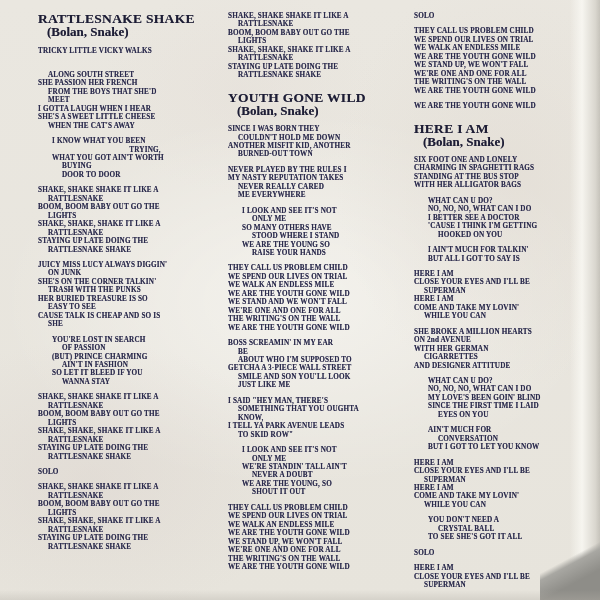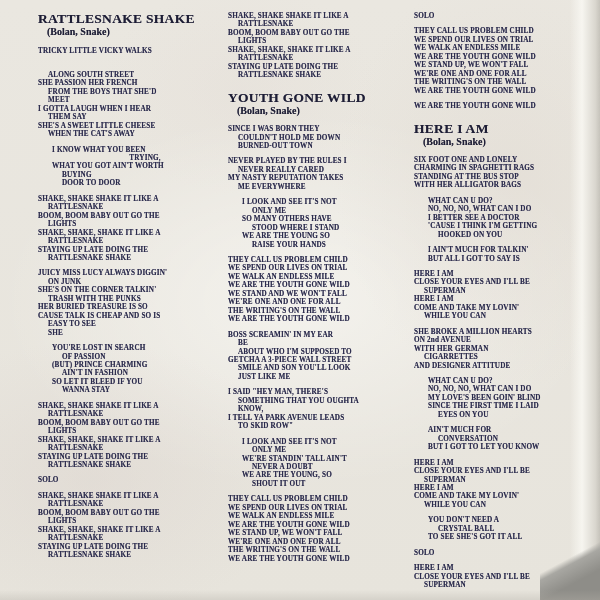--- a/index.html
+++ b/index.html
@@ -49,21 +49,21 @@
   }
   .heading{margin:0 0 8px 0;}
   .heading.later{margin-top:11px;}
   .song-title{
     font-size:13.5px;line-height:14px;font-weight:bold;
     color:var(--title-ink,#1d1d35);
     letter-spacing:.3px;
     text-shadow:0 0 .5px rgba(20,20,50,.5);
   }
   .song-credit{
-    font-size:10px;line-height:12.5px;font-weight:bold;
+    font-size:13px;line-height:12.5px;font-weight:bold;
     color:var(--title-ink,#1d1d35);
     padding-left:9px;
     text-shadow:0 0 .5px rgba(20,20,50,.5);
   }
 </style>
 </head>
 <body>
 
 <div id="sheet" style="background-color: rgb(233, 230, 223);">
   <div class="edge-strip"></div>
@@ -75,21 +75,20 @@
         <div class="song-title">RATTLESNAKE SHAKE</div>
         <div class="song-credit">(Bolan, Snake)</div>
       </div>
       <div class="stanza">
         <div class="line">TRICKY LITTLE VICKY WALKS</div>
         <div class="line" style="padding-left: 10px; margin-top: 16px;">ALONG SOUTH STREET</div>
         <div class="line">SHE PASSION HER FRENCH</div>
         <div class="line" style="padding-left: 10px;">FROM THE BOYS THAT SHE'D</div>
         <div class="line" style="padding-left: 10px;">MEET</div>
         <div class="line">I GOTTA LAUGH WHEN I HEAR</div>
-        <div class="line" style="padding-left: 10px;">THEM SAY</div>
         <div class="line">SHE'S A SWEET LITTLE CHEESE</div>
         <div class="line" style="padding-left: 10px;">WHEN THE CAT'S AWAY</div>
       </div>
       <div class="stanza ind1">
         <div class="line">I KNOW WHAT YOU BEEN</div>
         <div class="line" style="padding-left: 10px; text-align: center;">TRYING,</div>
         <div class="line">WHAT YOU GOT AIN'T WORTH</div>
         <div class="line" style="padding-left: 10px;">BUYING</div>
         <div class="line" style="padding-left: 10px;">DOOR TO DOOR</div>
       </div>
@@ -102,22 +101,22 @@
         <div class="line" style="padding-left: 10px;">RATTLESNAKE</div>
         <div class="line">STAYING UP LATE DOING THE</div>
         <div class="line" style="padding-left: 10px;">RATTLESNAKE SHAKE</div>
       </div>
       <div class="stanza">
         <div class="line">JUICY MISS LUCY ALWAYS DIGGIN'</div>
         <div class="line" style="padding-left: 10px;">ON JUNK</div>
         <div class="line">SHE'S ON THE CORNER TALKIN'</div>
         <div class="line" style="padding-left: 10px;">TRASH WITH THE PUNKS</div>
         <div class="line">HER BURIED TREASURE IS SO</div>
+        <div class="line" style="padding-left: 10px;">EASY TO SEE</div>
         <div class="line">CAUSE TALK IS CHEAP AND SO IS</div>
-        <div class="line" style="padding-left: 10px;">EASY TO SEE</div>
         <div class="line" style="padding-left: 10px;">SHE</div>
       </div>
       <div class="stanza ind1">
         <div class="line">YOU'RE LOST IN SEARCH</div>
         <div class="line" style="padding-left: 10px;">OF PASSION</div>
         <div class="line">(BUT) PRINCE CHARMING</div>
         <div class="line" style="padding-left: 10px;">AIN'T IN FASHION</div>
         <div class="line">SO LET IT BLEED IF YOU</div>
         <div class="line" style="padding-left: 10px;">WANNA STAY</div>
       </div>
@@ -156,26 +155,27 @@
         <div class="line">STAYING UP LATE DOING THE</div>
         <div class="line" style="padding-left: 10px;">RATTLESNAKE SHAKE</div>
       </div>
       <div class="heading later">
         <div class="song-title">YOUTH GONE WILD</div>
         <div class="song-credit">(Bolan, Snake)</div>
       </div>
       <div class="stanza">
         <div class="line">SINCE I WAS BORN THEY</div>
         <div class="line" style="padding-left: 10px;">COULDN'T HOLD ME DOWN</div>
+        <div class="line">ANOTHER MISFIT KID, ANOTHER</div>
         <div class="line" style="padding-left: 10px;">BURNED-OUT TOWN</div>
       </div>
       <div class="stanza">
         <div class="line">NEVER PLAYED BY THE RULES I</div>
+        <div class="line">MY NASTY REPUTATION TAKES</div>
         <div class="line" style="padding-left: 10px;">NEVER REALLY CARED</div>
-        <div class="line">MY NASTY REPUTATION TAKES</div>
         <div class="line" style="padding-left: 10px;">ME EVERYWHERE</div>
       </div>
       <div class="stanza ind1">
         <div class="line">I LOOK AND SEE IT'S NOT</div>
         <div class="line" style="padding-left: 10px;">ONLY ME</div>
         <div class="line">SO MANY OTHERS HAVE</div>
         <div class="line" style="padding-left: 10px;">STOOD WHERE I STAND</div>
         <div class="line">WE ARE THE YOUNG SO</div>
         <div class="line" style="padding-left: 10px;">RAISE YOUR HANDS</div>
       </div>

